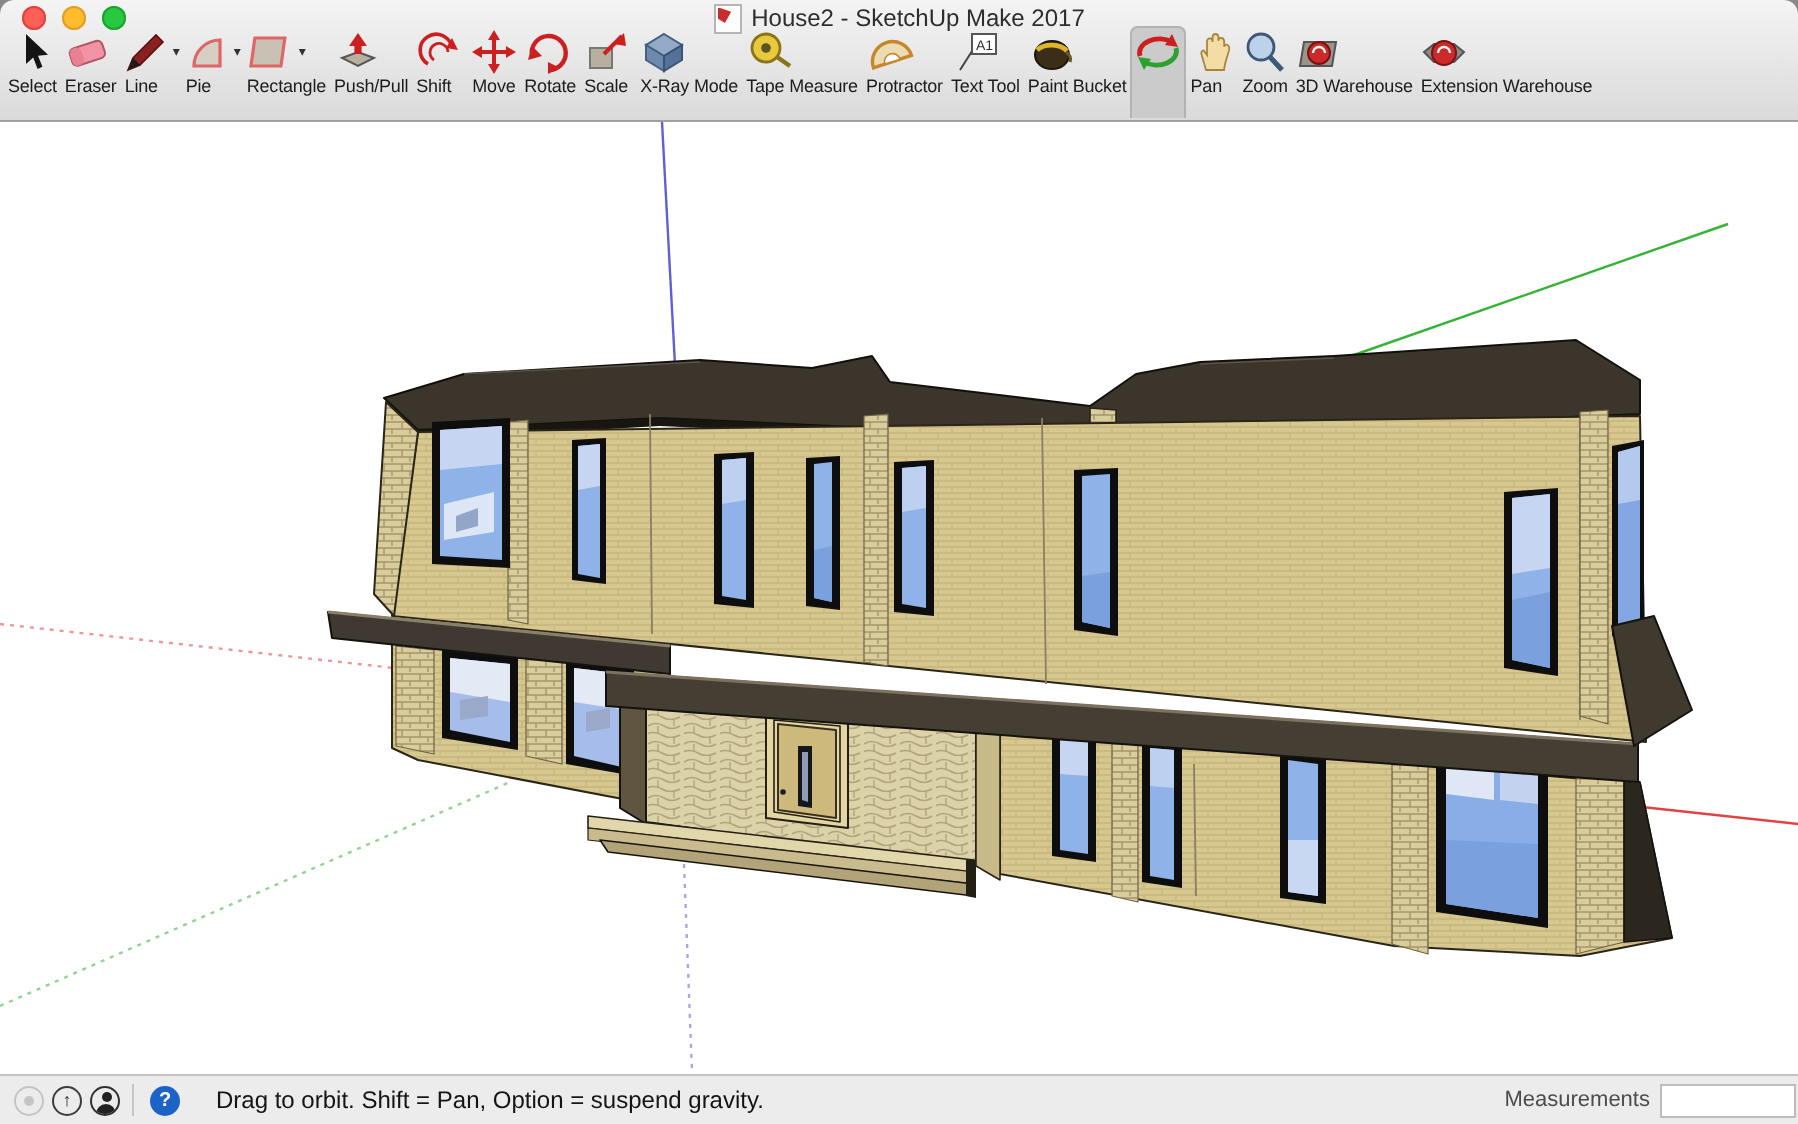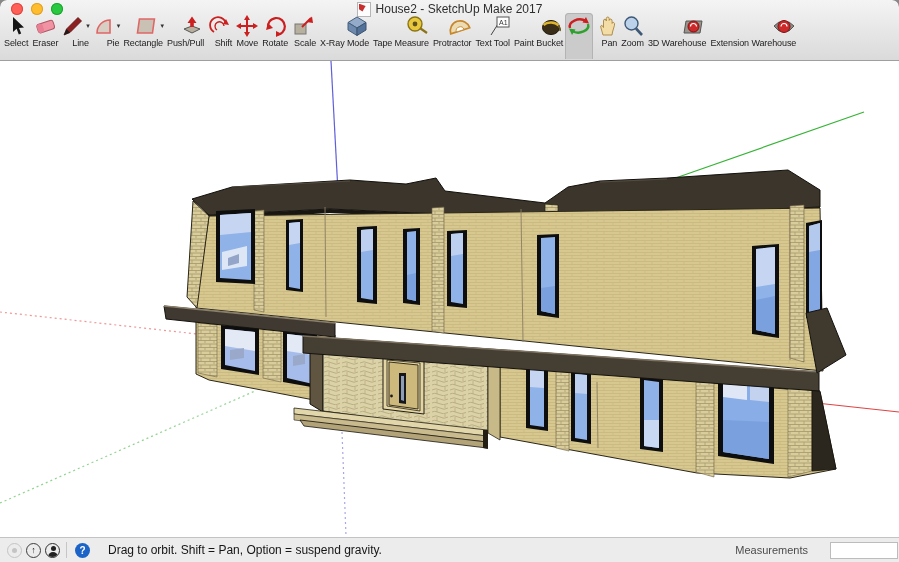--- a/index.html
+++ b/index.html
@@ -8,21 +8,21 @@
   
   .header{position:absolute;top:0;left:0;right:0;height:60px;
     background:linear-gradient(#f4f4f4,#dadada);border-bottom:1px solid #9f9f9f;border-radius:7px 7px 0 0;}
   .lights{position:absolute;top:3px;left:11px;display:flex;gap:8px;}
   .light{width:12px;height:12px;border-radius:50%;}
   .titlerow{position:absolute;top:2px;left:0;right:0;height:14px;display:flex;justify-content:center;align-items:center;gap:5px;}
   .doc-icon{width:12px;height:13px;background:#fdfdfd;border:1px solid #b5b5b5;position:relative;}
   .doc-icon:before{content:"";position:absolute;left:1px;top:1px;width:7px;height:8px;background:#c92e2e;clip-path:polygon(0 0,100% 30%,55% 100%,0 70%);}
   .title{font-size:12px;color:#2e2e2e;}
   .tools{position:absolute;top:13px;left:2px;right:0;height:46px;display:flex;align-items:flex-start;overflow:hidden;flex-wrap:nowrap;}
-  .tool{display:flex;flex-direction:column;align-items:flex-end;padding:1px 1px 0 1px;border-radius:4px;flex:0 0 auto;}
+  .tool{display:flex;flex-direction:column;align-items:flex-start;padding:1px 1px 0 1px;border-radius:4px;flex:0 0 auto;}
   .tool.active{background:#cbcbcb;box-shadow:inset 0 0 0 1px #b3b3b3;gap:24px;}
   .iconwrap{height:24px;display:flex;align-items:center;}
   .dd{font-size:7px;color:#333;margin-left:1px;}
   .tlabel{font-size:9px;color:#1c1c1c;white-space:nowrap;letter-spacing:-0.1px;padding:0 1px;}
   
   .viewport{position:absolute;top:61px;left:0;right:0;bottom:25px;background:#fff;}
   .viewport svg{display:block;}
   .dotted{opacity:.55;}
   
   .statusbar{position:absolute;left:0;right:0;bottom:0;height:25px;background:#ececec;
@@ -31,21 +31,21 @@
   .sico.ring1{border:1.5px solid #c4c4c4;}
   .sico.ring2{border:1.5px solid #3c3c3c;color:#222;font-size:9px;font-weight:bold;}
   .sico.ring3{border:1.5px solid #303030;position:relative;overflow:hidden;}
   .sico.ring3 .head{position:absolute;top:2px;left:4.5px;width:5px;height:5px;border-radius:50%;background:#222;}
   .sico.ring3 .body{position:absolute;top:8px;left:2px;width:10px;height:7px;border-radius:5px 5px 0 0;background:#222;}
   .sico.help{background:#1c63c8;color:#fff;font-size:10px;font-weight:bold;margin-left:6px;}
   .bulb{width:5px;height:5px;border-radius:50%;background:#c4c4c4;}
   .sdivider{width:1px;height:16px;background:#c6c6c6;margin:0 2px;}
   .smsg{font-size:12px;color:#151515;margin-left:14px;white-space:nowrap;}
   .spacer{flex:1;}
-  .mlabel{font-size:11px;color:#4c4c4c;margin-right:22px;white-space:nowrap;}
+  .mlabel{font-size:11px;color:#4c4c4c;margin-right:5px;white-space:nowrap;}
   .minput{width:62px;height:15px;border:1px solid #bcbcbc;background:#fff;font-size:10px;padding:0 2px;margin-right:1px;}
 </style>
 </head>
 <body>
 
 <div class="window">
 
   <div class="header">
     <div class="lights">
       <div class="light" style="background:#ff5f57;box-shadow:inset 0 0 0 1px #e0443e;"></div>

